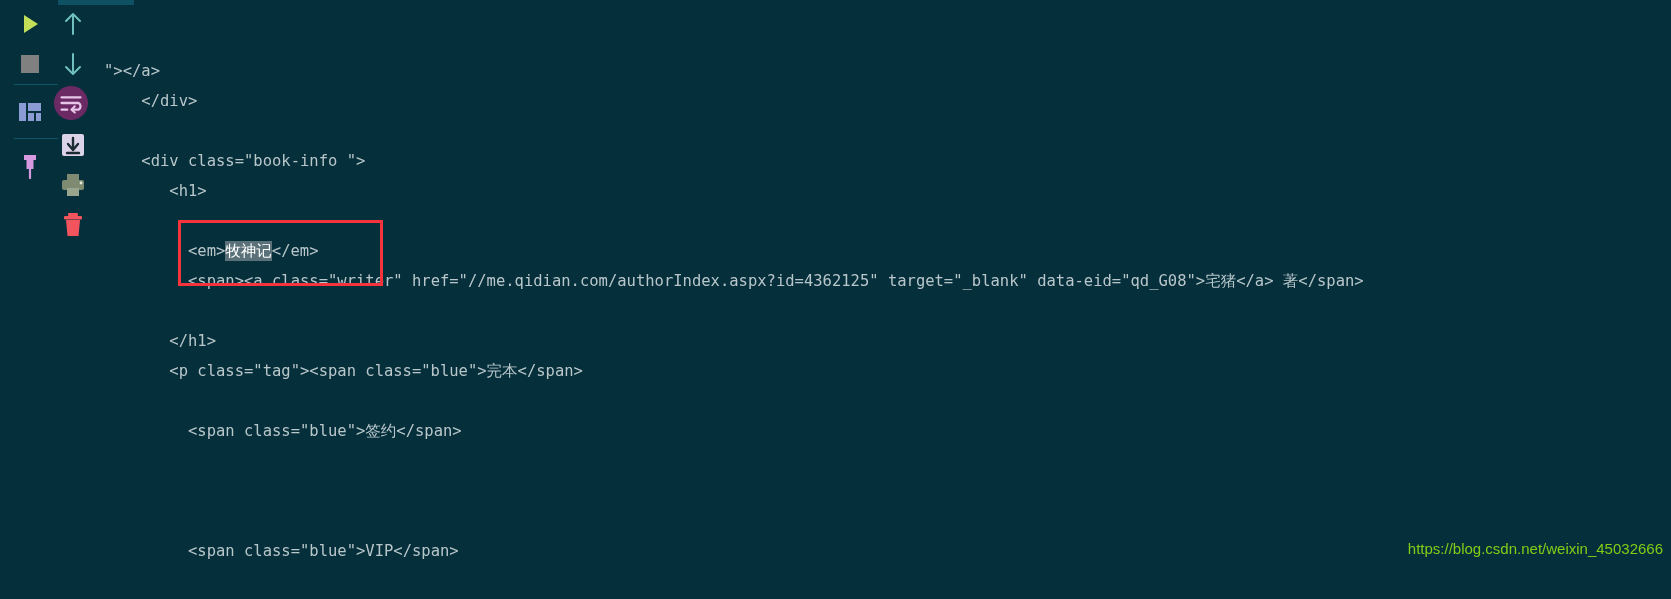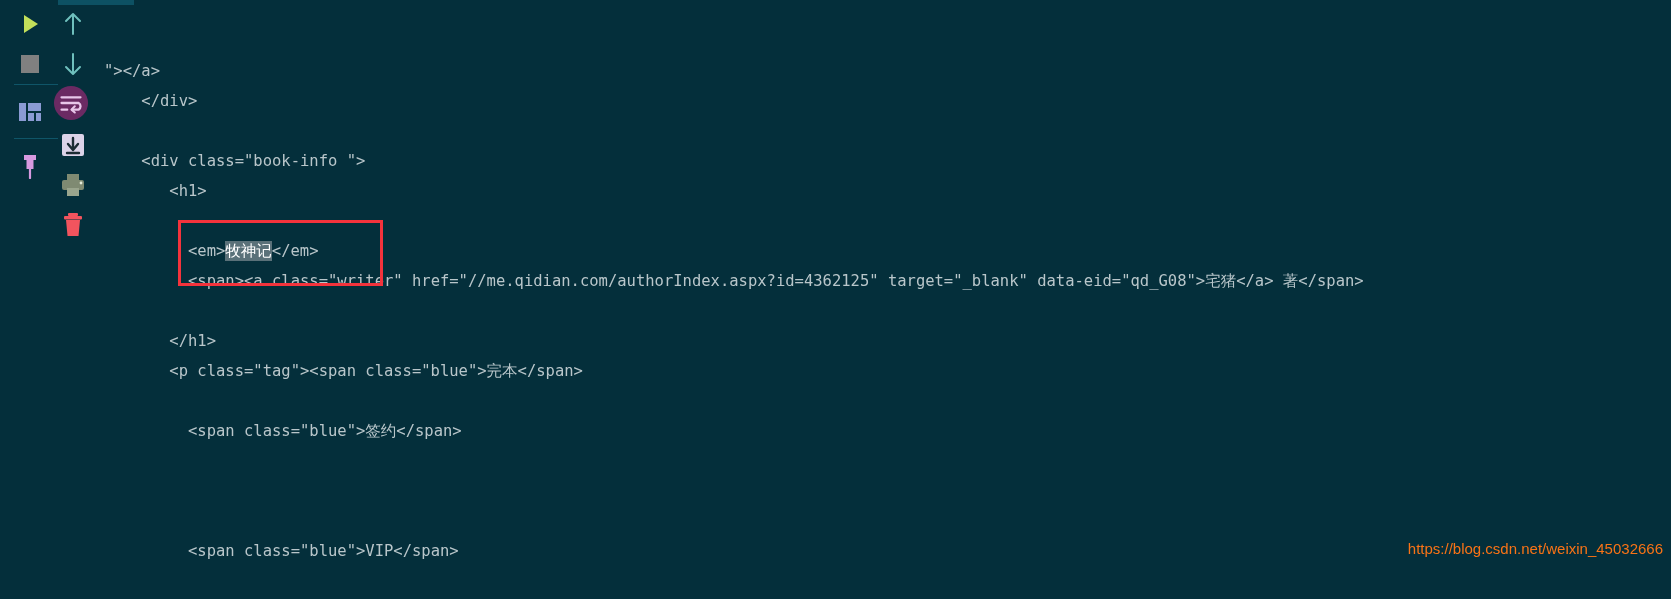--- a/index.html
+++ b/index.html
@@ -180,21 +180,21 @@
     border: 3px solid #f4333c;
     z-index: 15;
     pointer-events: none;
   }
 
   
   .watermark {
     position: absolute; right: 8px; bottom: 42px;
     font-family: "Liberation Sans", sans-serif;
     font-size: 15px;
-    color: #f97316;
+    color: #84cc16;
     text-align: right;
   }
 
   
   .edge-line {
     position: absolute; top: 0; right: 0; width: 2px; height: 599px;
     background: #042f3b;
   }
 </style>
 </head>

